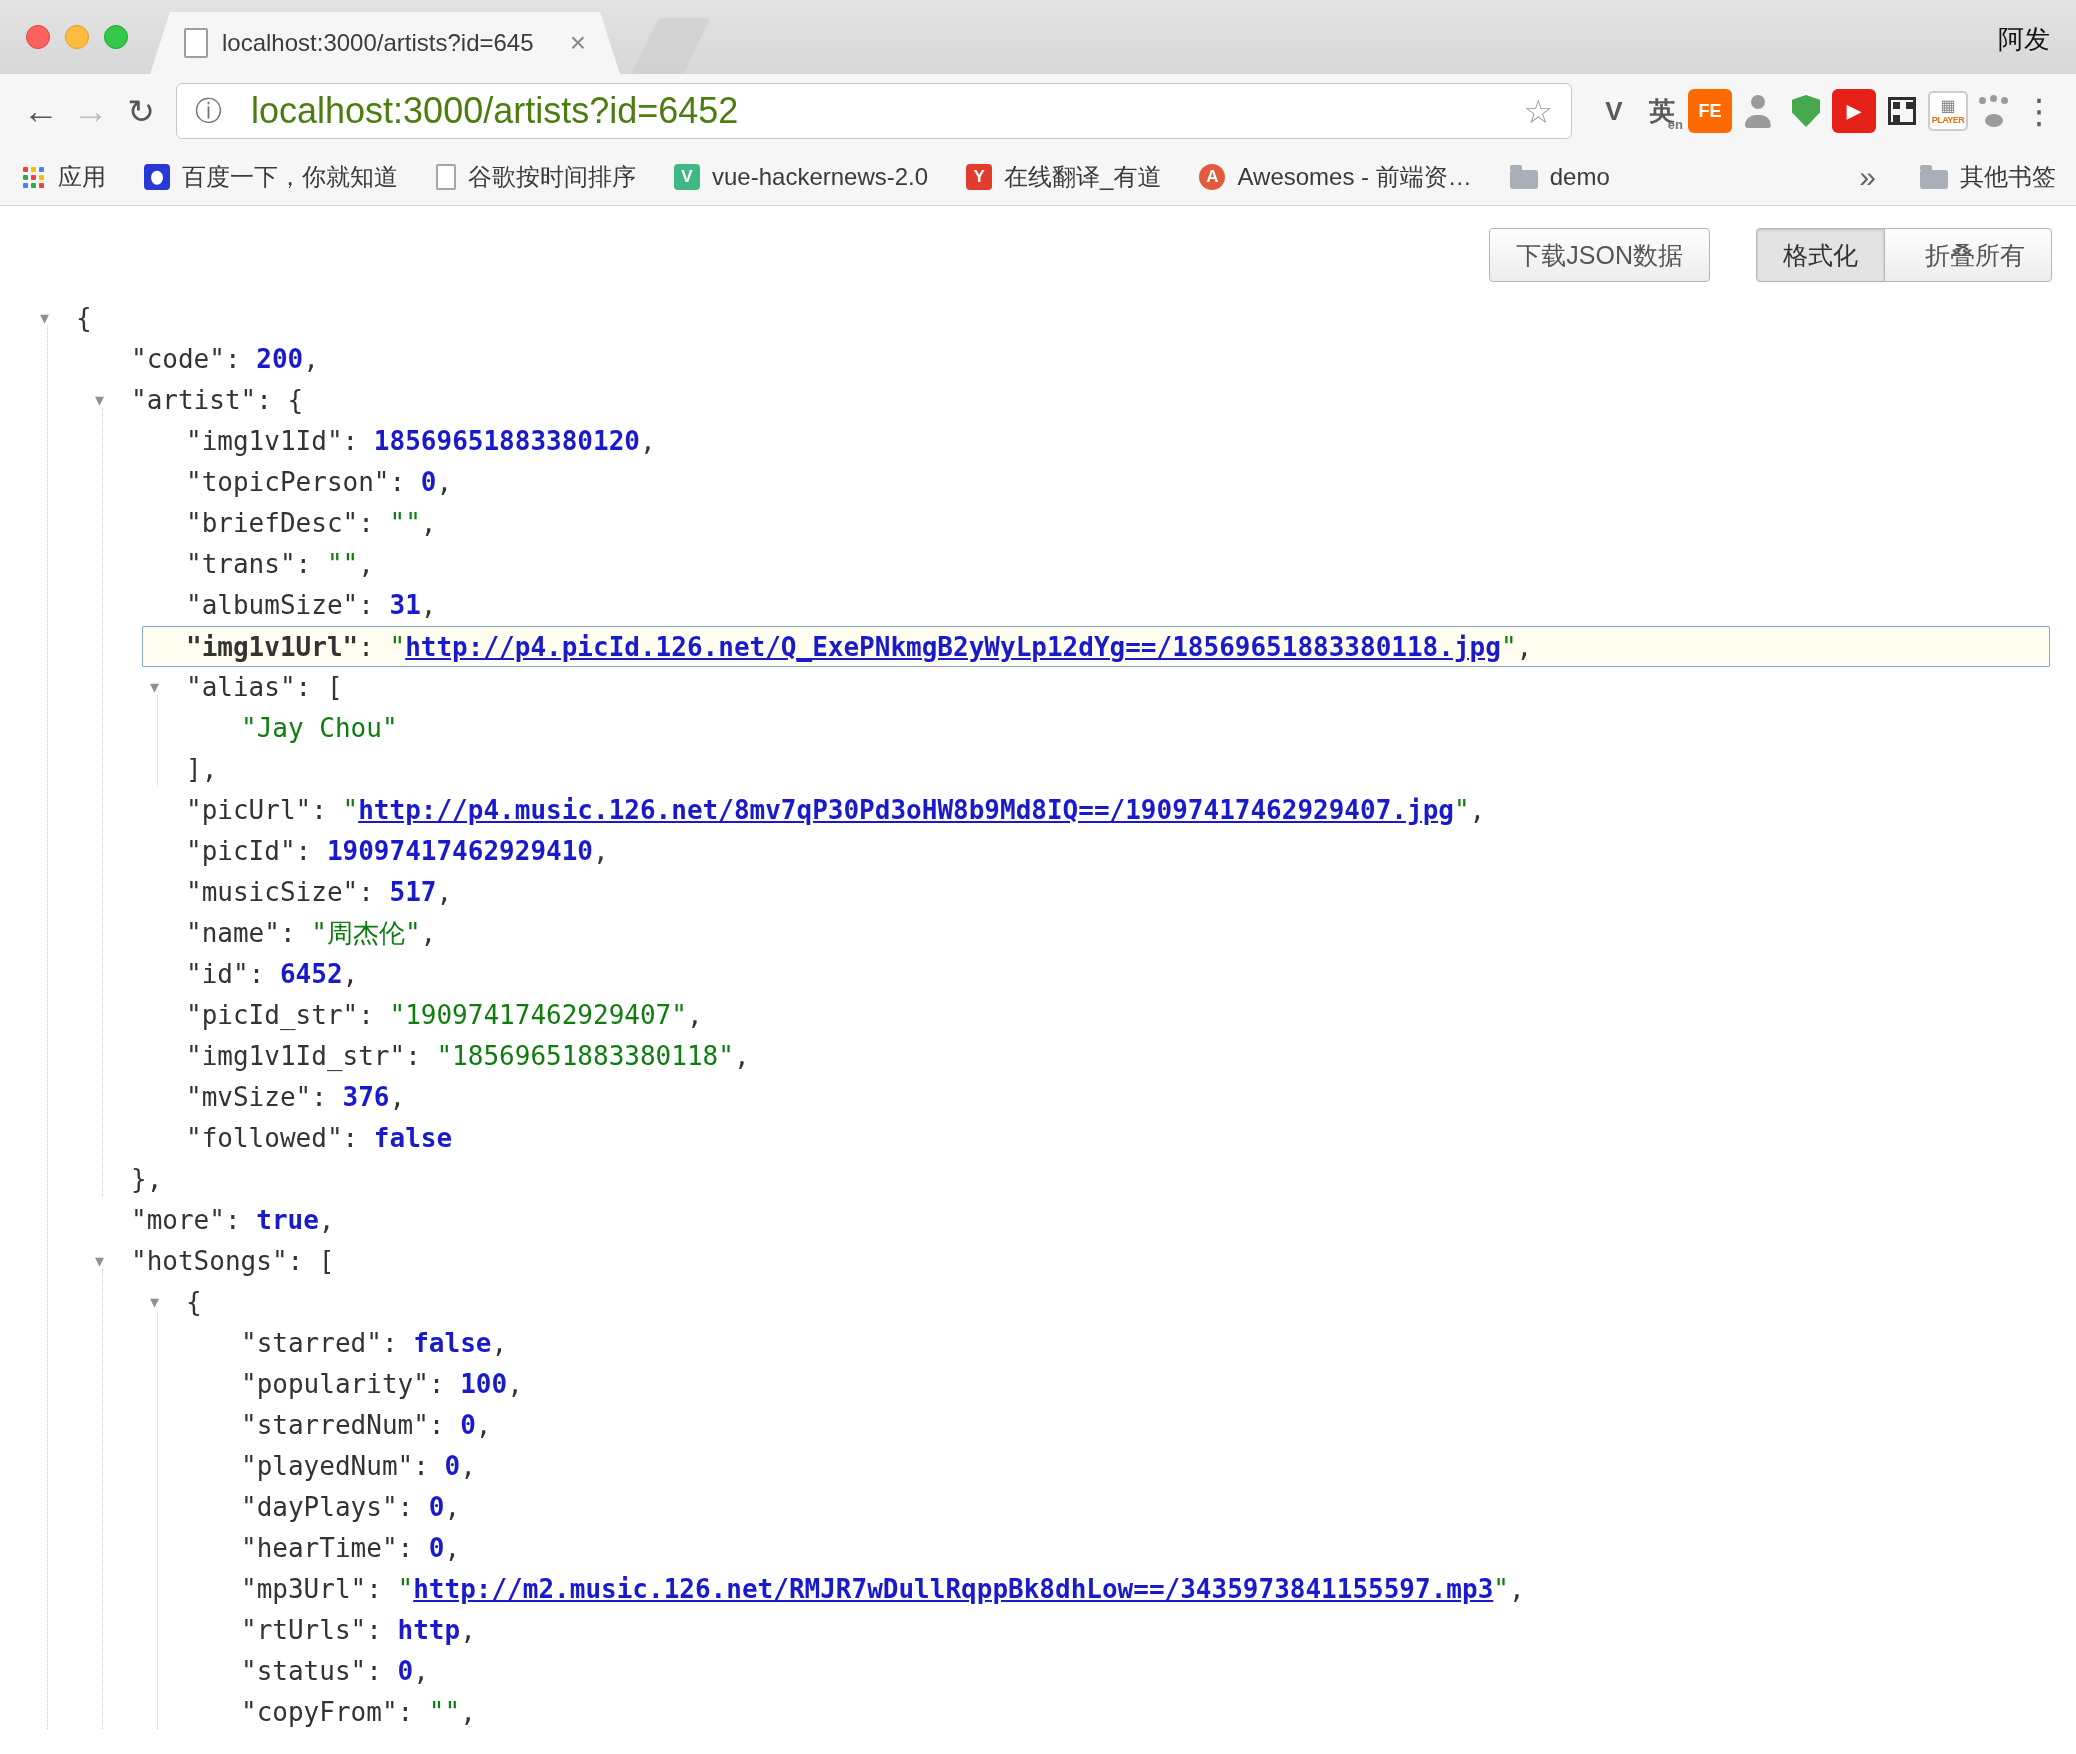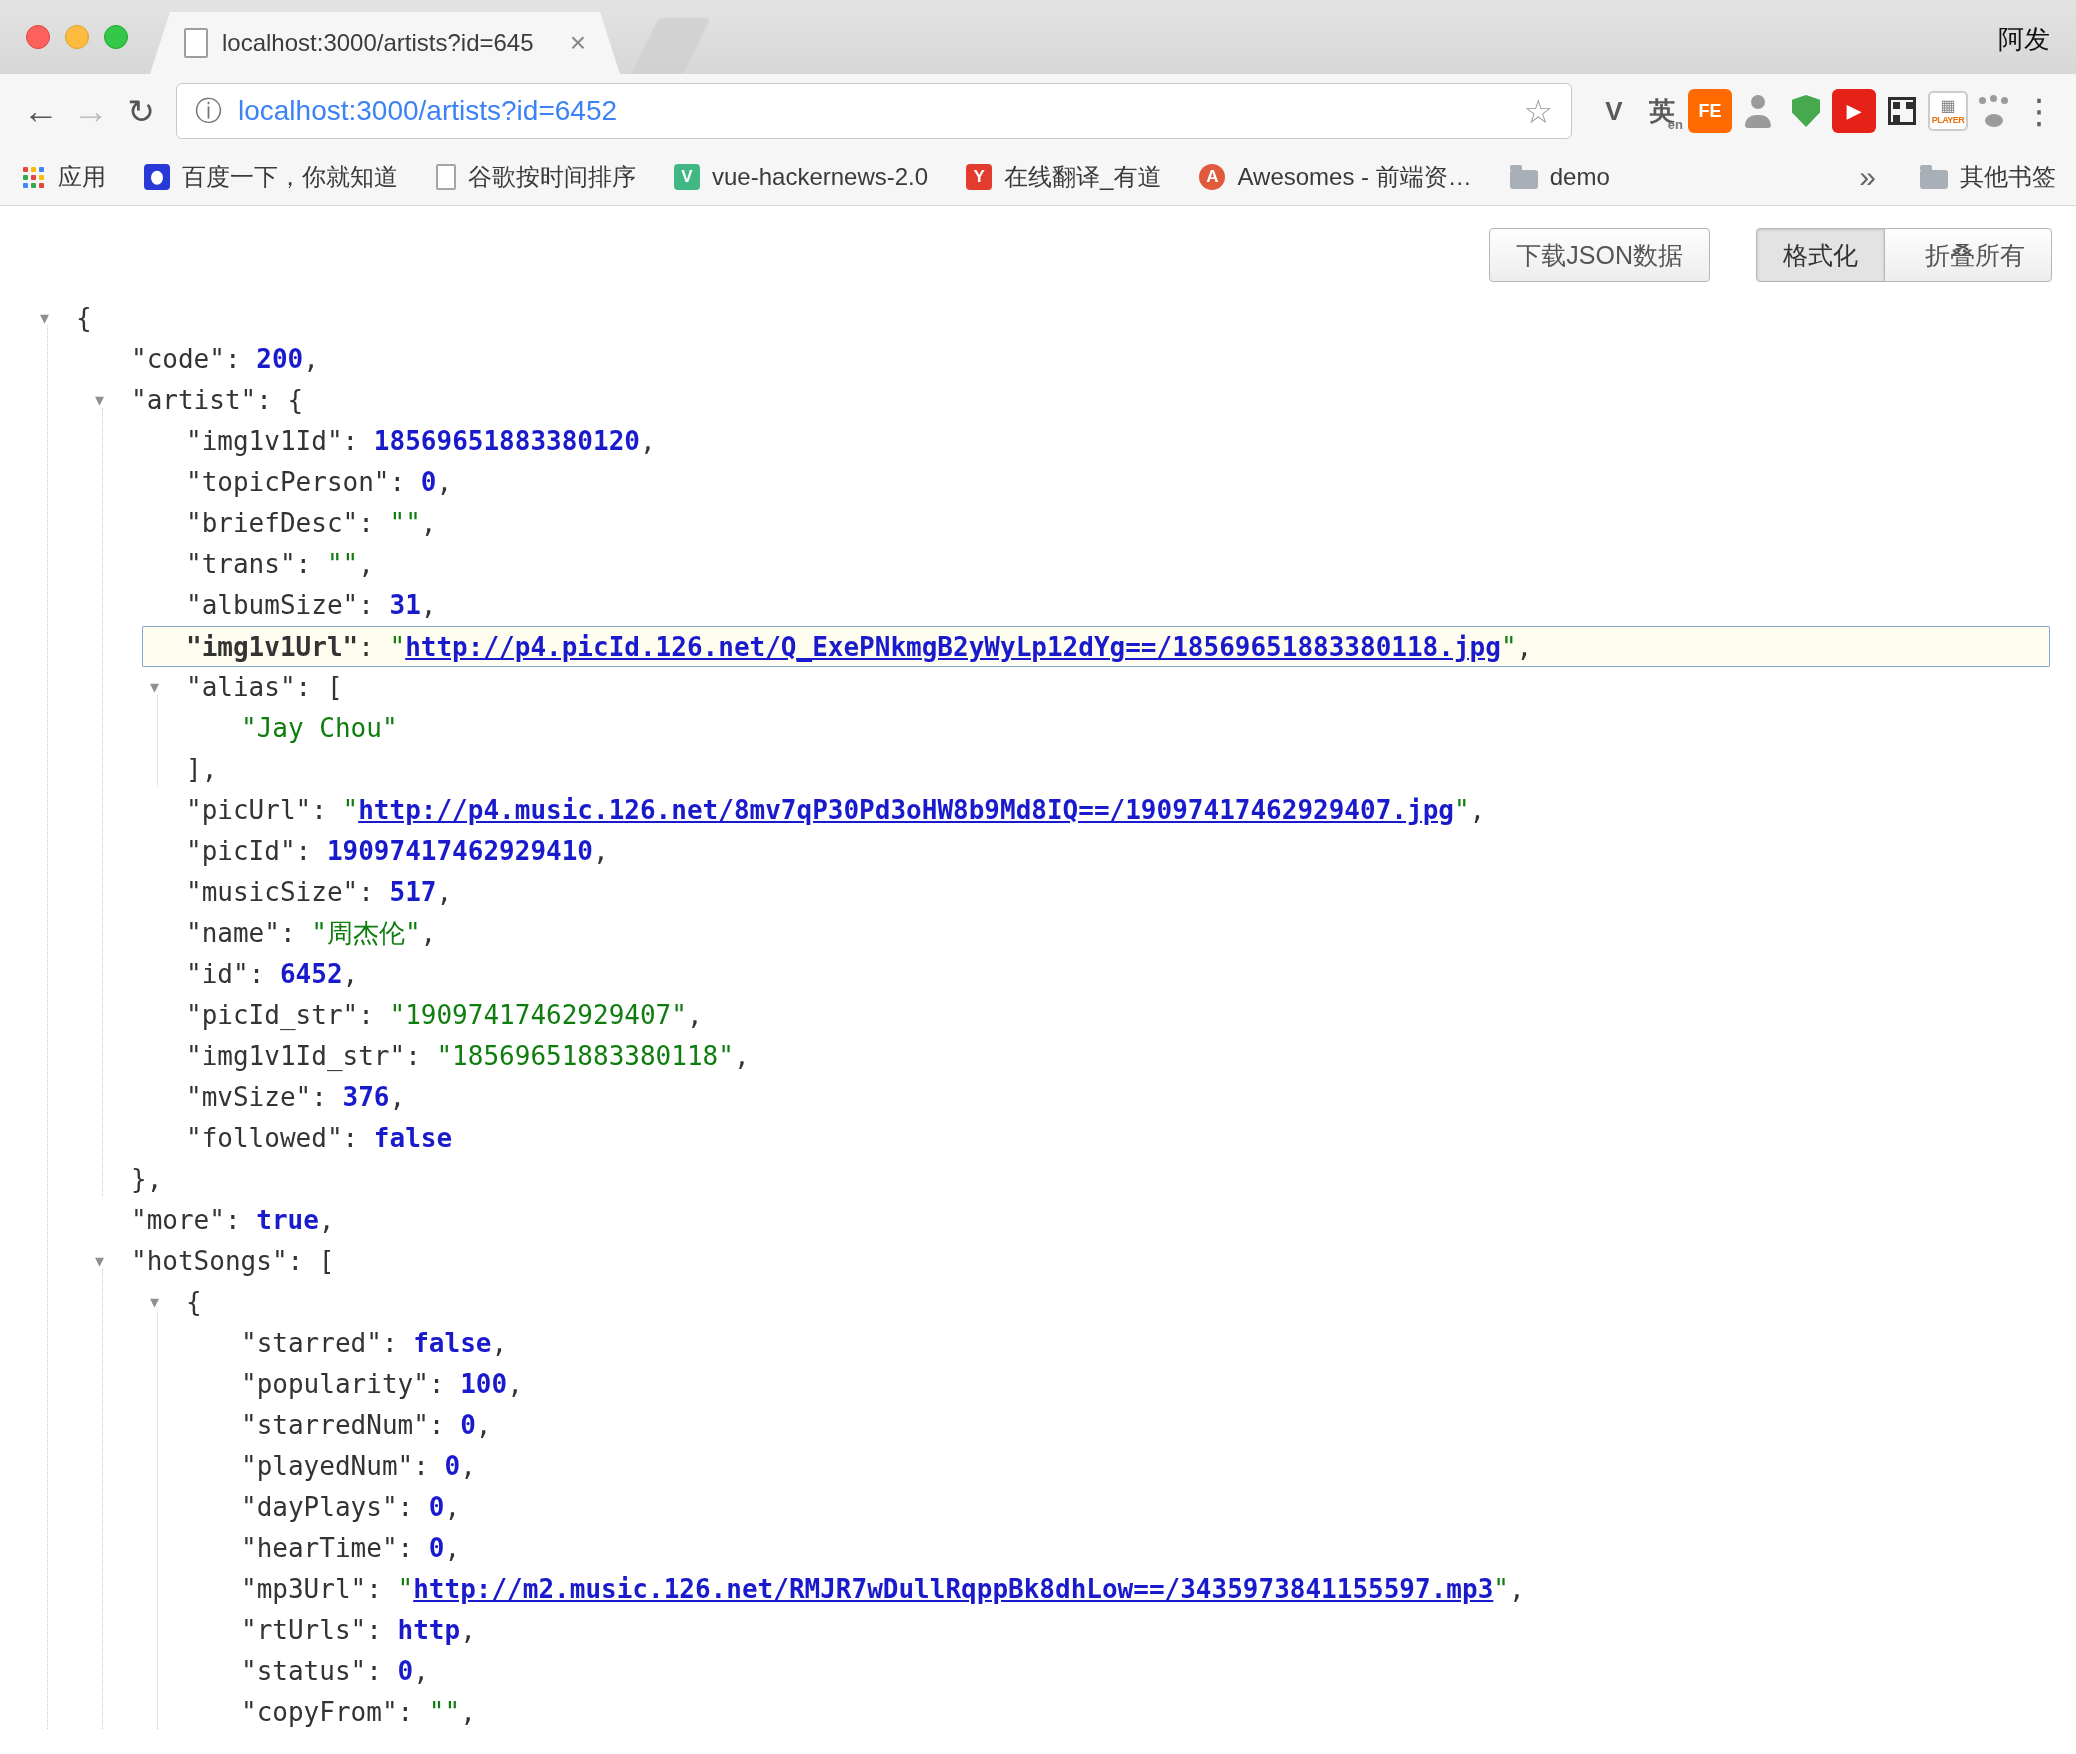--- a/index.html
+++ b/index.html
@@ -25,21 +25,21 @@
   .tab-title{flex:1;margin:0 14px;font-size:24px;color:#3c3c3c;white-space:nowrap;overflow:hidden;}
   .tab-close{font-size:28px;color:#878787;line-height:1;cursor:pointer;}
   .profile-name{position:absolute;right:26px;top:22px;font-size:26px;color:#111;}
   
   .toolbar{height:74px;background:#f6f6f6;display:flex;align-items:center;padding:0 16px;box-sizing:border-box;}
   .nav-btn{width:50px;height:50px;display:flex;align-items:center;justify-content:center;font-size:36px;color:#565656;cursor:pointer;}
   .nav-btn.disabled{color:#bdbdbd;}
   .nav-btn.reload{font-size:33px;}
   .omnibox{flex:1;height:56px;margin:0 18px 0 10px;background:#fff;border:1px solid #c8c8c8;border-radius:6px;display:flex;align-items:center;padding:0 18px;box-sizing:border-box;}
   .info-icon{font-size:27px;color:#757575;}
-  .url-text{flex:1;margin-left:16px;font-size:28px;color:#3b82f6;white-space:nowrap;overflow:hidden;}
+  .url-text{flex:1;margin-left:29px;font-size:36px;color:#4d7c0f;white-space:nowrap;overflow:hidden;}
   .star-icon{font-size:33px;color:#999;cursor:pointer;}
   .ext-host{display:flex;align-items:center;}
   .ext{width:44px;height:44px;margin:0 2px;display:flex;align-items:center;justify-content:center;border-radius:6px;position:relative;cursor:pointer;}
   .ext-glyph{font-size:26px;font-weight:bold;color:#5a5a5a;line-height:1;}
   .ext-square .ext-glyph{font-size:18px;}
   .ext-plain .ext-label{position:absolute;right:1px;bottom:1px;font-size:13px;color:#777;font-weight:bold;}
   .ext-person::before{content:"";position:absolute;top:6px;left:50%;transform:translateX(-50%);width:14px;height:14px;border-radius:50%;background:#9b9b9b;}
   .ext-person::after{content:"";position:absolute;bottom:5px;left:50%;transform:translateX(-50%);width:26px;height:13px;border-radius:13px 13px 3px 3px;background:#9b9b9b;}
   .ext-shield::before{content:"";width:28px;height:32px;background:#47a94d;clip-path:polygon(50% 0,100% 15%,100% 55%,50% 100%,0 55%,0 15%);}
   .ext-qr::before{content:"";width:28px;height:28px;border:3px solid #2e2e2e;box-sizing:border-box;

